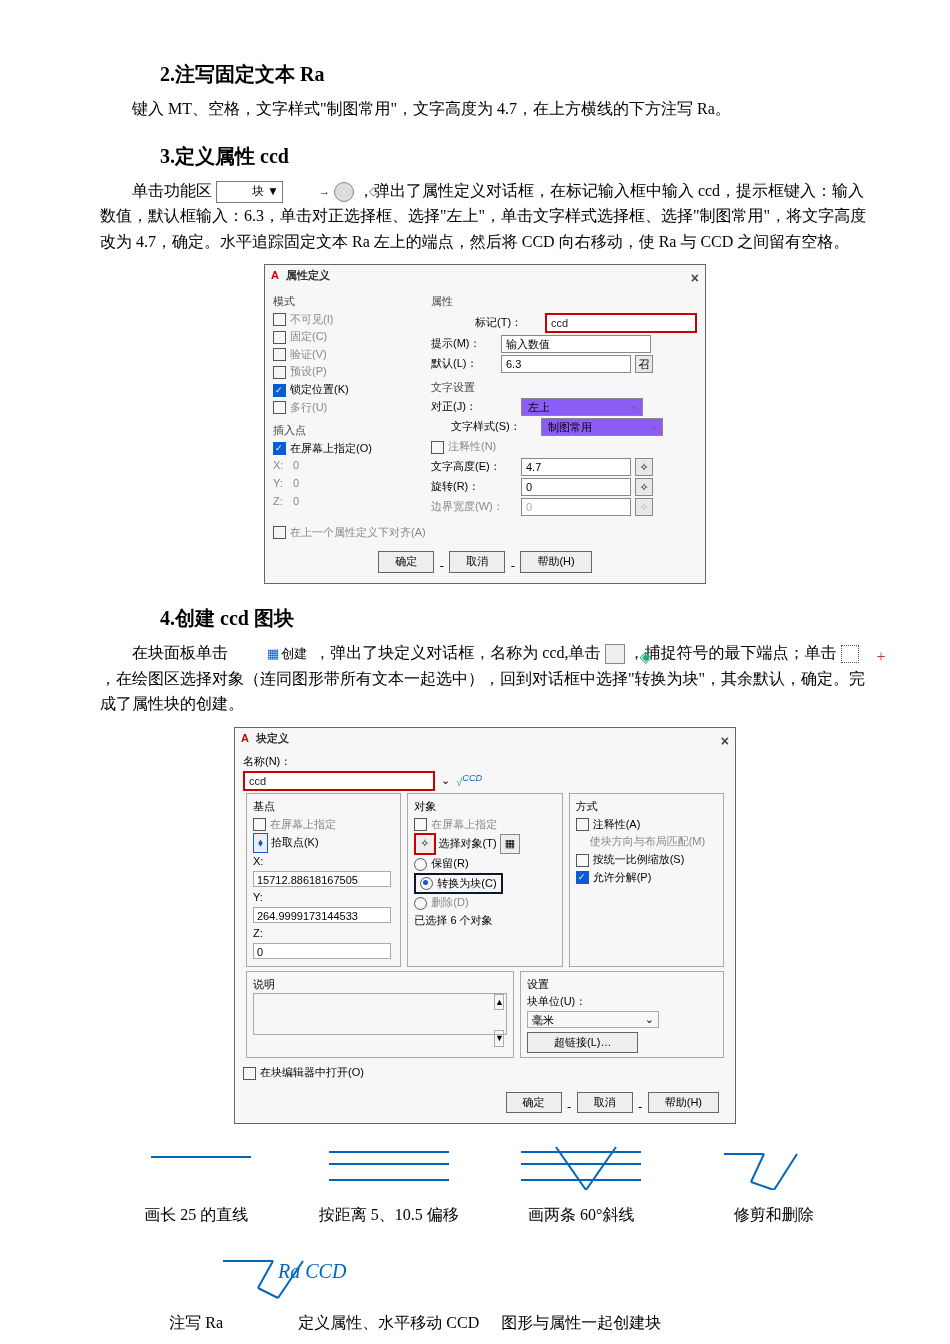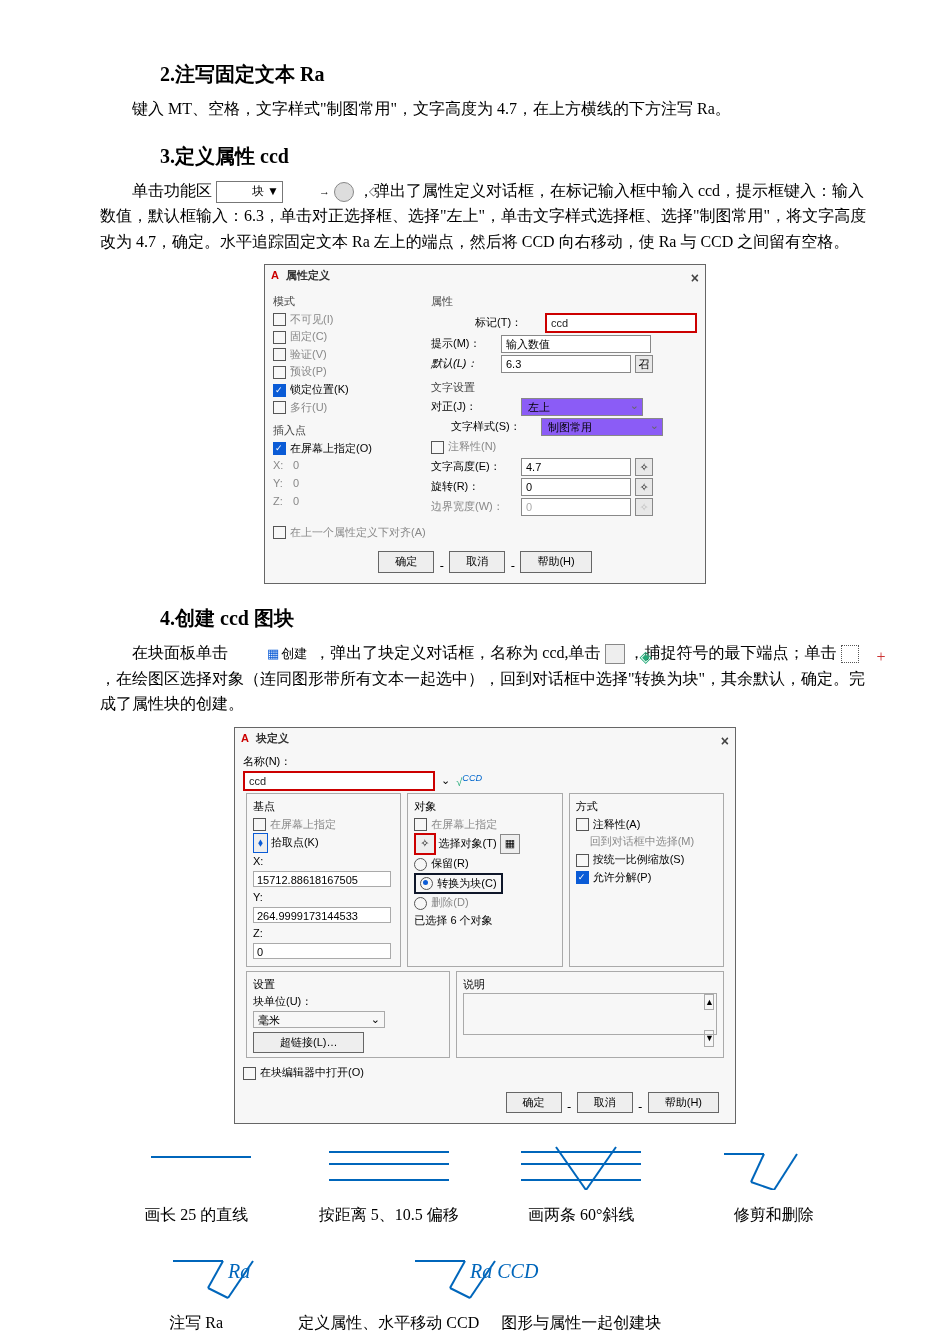--- a/index.html
+++ b/index.html
@@ -194,21 +194,21 @@
         <div class="sect-label">属性</div>
         <div class="dlg-row">
           <div style="width:70px;margin-left:44px;">标记(T)：</div>
           <span class="txtbox red" style="width:140px;">ccd</span>
         </div>
         <div class="dlg-row">
           <div style="width:70px;">提示(M)：</div>
           <span class="txtbox" style="width:140px;">输入数值</span>
         </div>
         <div class="dlg-row">
-          <div style="width:70px;font-style:italic;">默认(L)：</div>
+          <div style="width:70px;">默认(L)：</div>
           <span class="txtbox" style="width:120px;">6.3</span>
           <span class="side-btn">召</span>
         </div>
 
         <div class="sect-label" style="margin-top:6px;">文字设置</div>
         <div class="dlg-row">
           <div style="width:90px;">对正(J)：</div>
           <span class="selbox">左上</span>
         </div>
         <div class="dlg-row">
@@ -286,42 +286,42 @@
         <div><span class="pick-btn redborder">✧</span><span>选择对象(T)</span> <span class="pick-btn">▦</span></div>
         <div><span class="radio"></span><span>保留(R)</span></div>
         <div style="border:2px solid #0f172a;display:inline-block;padding:0 4px;text-align:center;"><span class="radio checked"></span><span>转换为块(C)</span></div>
         <div><span class="radio"></span><span class="gray">删除(D)</span></div>
         <div>已选择 6 个对象</div>
       </div>
 
       <div class="col group">
         <div>方式</div>
         <div><span class="checkbox"></span><span>注释性(A)</span></div>
-        <div class="gray" style="padding-left:14px;">回到对话框中选择(M)</div>
+        <div class="gray" style="padding-left:14px;">使块方向与布局匹配(M)</div>
         <div><span class="checkbox"></span><span>按统一比例缩放(S)</span></div>
         <div><span class="checkbox checked"></span><span>允许分解(P)</span></div>
       </div>
     </div>
 
     <div class="cols">
-      <div class="col group" style="flex:0 0 190px;">
-        <div>设置</div>
-        <div>块单位(U)：</div>
-        <div class="selwide"><span style="padding-left:4px;">毫米</span></div>
-        <div style="margin-top:4px;"><span class="btn" style="margin:0;padding:1px 26px;">超链接(L)…</span></div>
-      </div>
       <div class="col group">
         <div>说明</div>
         <div class="desc-box">
           <div class="scroll">
               <span>▲</span>
               <span style="margin-top:20px;">▼</span>
             </div>
         </div>
       </div>
+      <div class="col group" style="flex:0 0 190px;">
+        <div>设置</div>
+        <div>块单位(U)：</div>
+        <div class="selwide"><span style="padding-left:4px;">毫米</span></div>
+        <div style="margin-top:4px;"><span class="btn" style="margin:0;padding:1px 26px;">超链接(L)…</span></div>
+      </div>
     </div>
 
     <div style="margin-top:4px;">
       <span class="checkbox"></span><span>在块编辑器中打开(O)</span>
     </div>
   </div>
   <div class="dlg-foot" style="text-align:right;padding-right:10px;">
     <span class="btn">确定</span>
     <span class="btn">取消</span>
     <span class="btn">帮助(H)</span>
@@ -361,29 +361,20 @@
 </div>
 <div class="diag-captions">
   <div>画长 25 的直线</div>
   <div>按距离 5、10.5 偏移</div>
   <div>画两条 60°斜线</div>
   <div>修剪和删除</div>
 </div>
 
 <div class="diag-strip strip2 row2">
   <div class="diag-cell">
-    <svg width="140" height="56">
-      <line x1="15" y1="15" x2="65" y2="15" stroke="#06b" stroke-width="2"></line>
-      <line x1="65" y1="15" x2="50" y2="42" stroke="#06b" stroke-width="2"></line>
-      <line x1="50" y1="42" x2="70" y2="52" stroke="#06b" stroke-width="2"></line>
-      <line x1="70" y1="52" x2="95" y2="15" stroke="#06b" stroke-width="2"></line>
-      <text x="70" y="32" class="ra-label" fill="#06b">Ra</text>
-    </svg>
-  </div>
-  <div class="diag-cell">
     <svg width="170" height="56">
       <line x1="15" y1="15" x2="65" y2="15" stroke="#06b" stroke-width="2"></line>
       <line x1="65" y1="15" x2="50" y2="42" stroke="#06b" stroke-width="2"></line>
       <line x1="50" y1="42" x2="70" y2="52" stroke="#06b" stroke-width="2"></line>
       <line x1="70" y1="52" x2="95" y2="15" stroke="#06b" stroke-width="2"></line>
       <text x="70" y="32" class="ra-label" fill="#06b">Ra CCD</text>
     </svg>
   </div>
   <div class="diag-cell"></div>
 </div>

